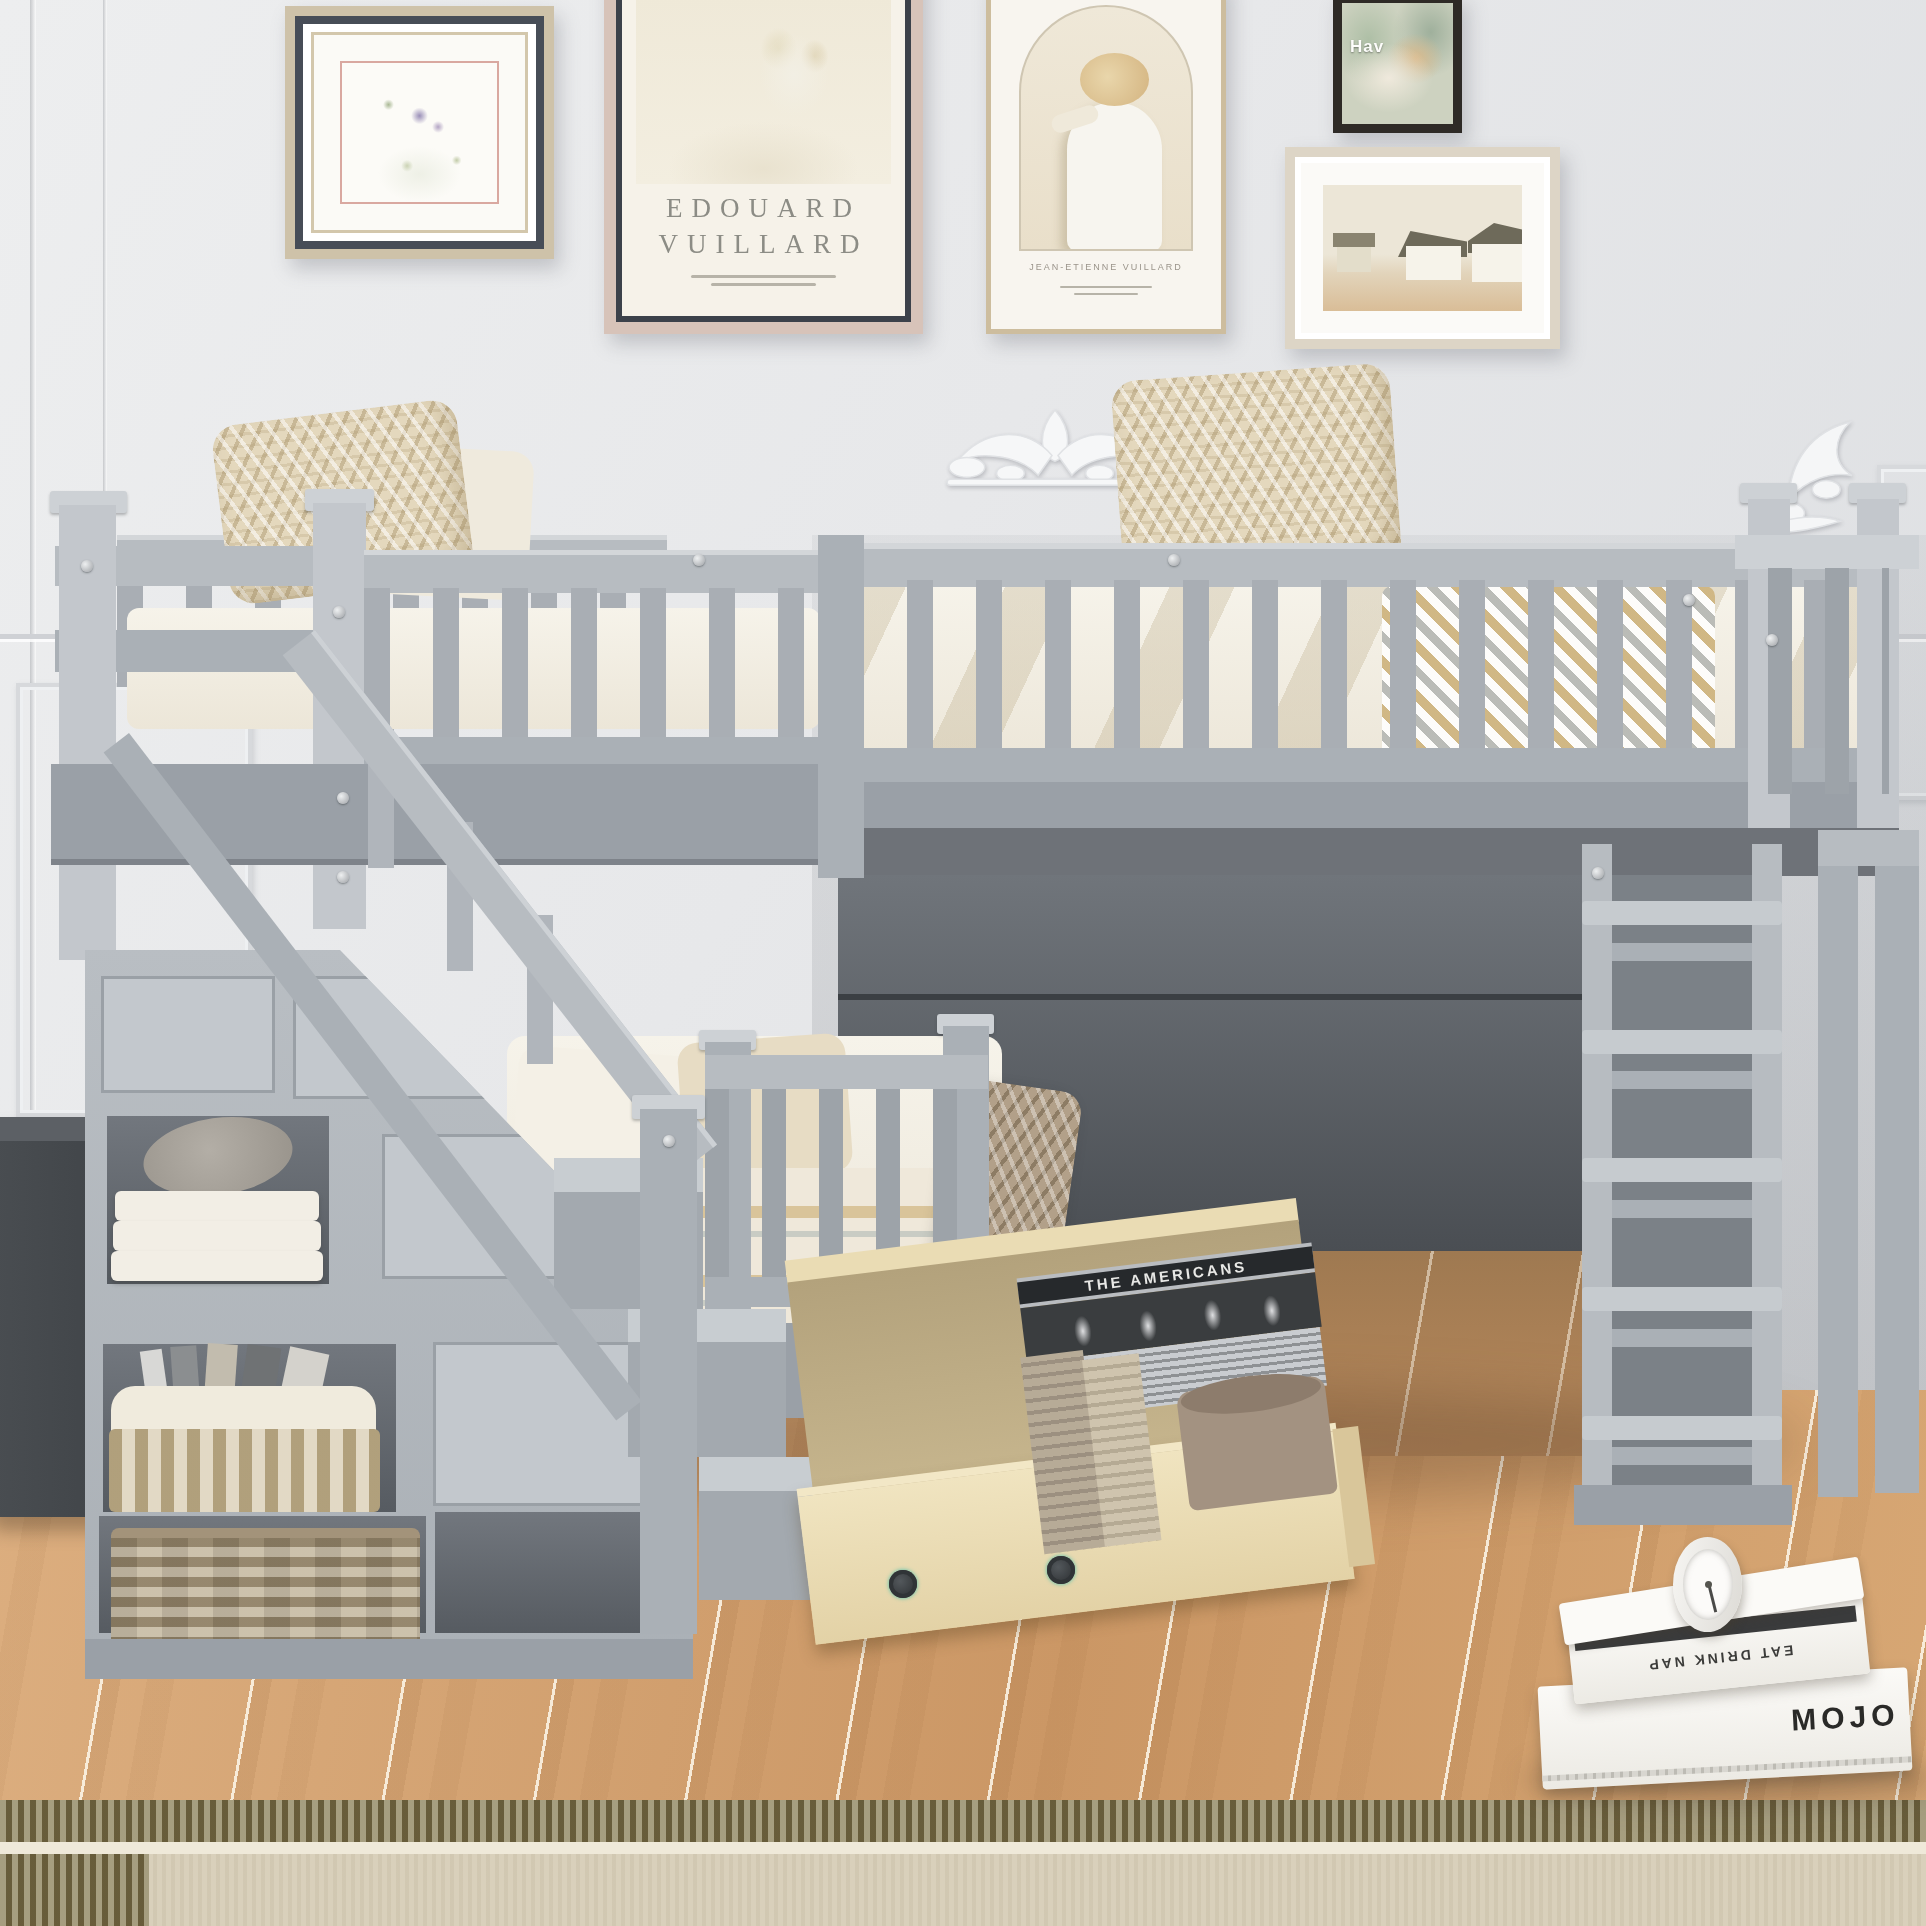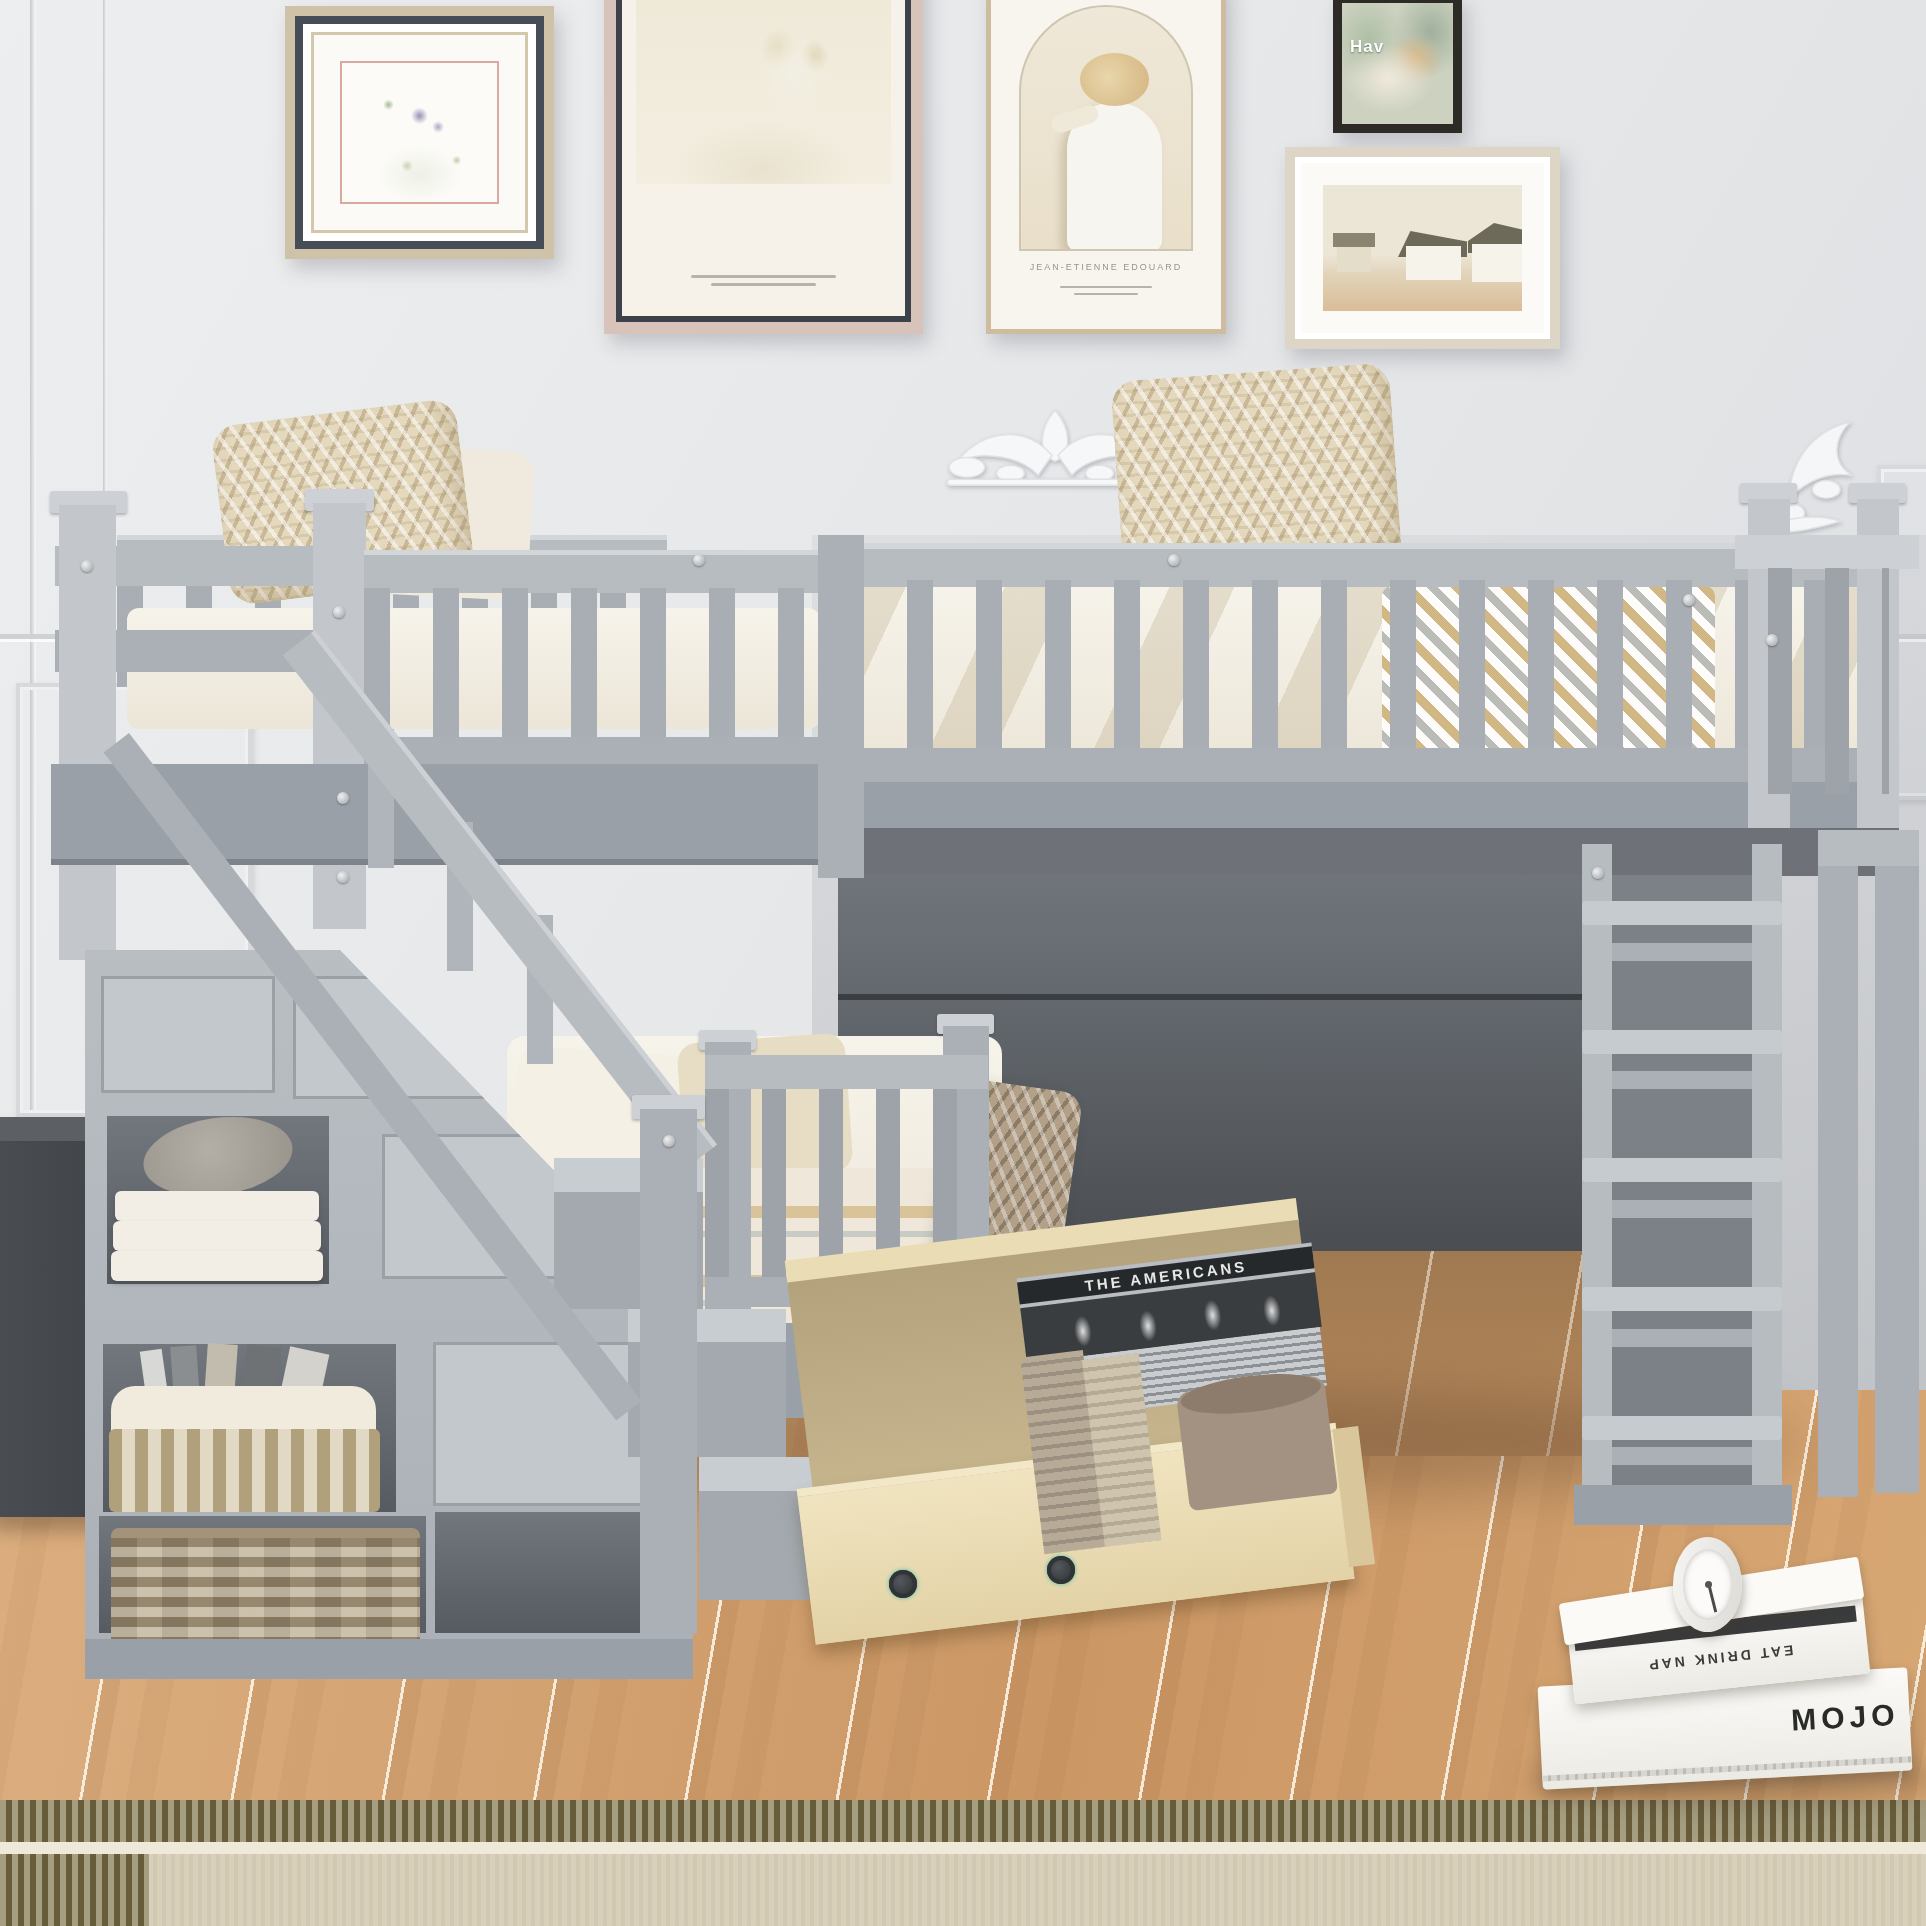--- a/index.html
+++ b/index.html
@@ -141,32 +141,36 @@
     <div class="fa-in">
       <div class="fa-mat">
         <div class="fa-art"></div>
       </div>
     </div>
   </div>
 
   <div class="abs frame fb" style="left:604px;top:-34px;width:319px;height:368px">
     <div class="fb-in">
       <div class="fb-art"></div>
+      <div class="fb-text">
+        <div>EDOUARD</div>
+        <div>VUILLARD</div>
+      </div>
       <div class="abs cap-bar" style="left:69px;right:69px;top:291px"></div>
       <div class="abs cap-bar" style="left:89px;right:89px;top:299px"></div>
     </div>
   </div>
 
   <div class="abs frame fc" style="left:986px;top:-22px;width:240px;height:356px">
     <div class="fc-arch">
       <div class="abs" style="left:46px;top:95px;width:95px;height:149px;border-radius:48px 48px 10px 10px;background:#f7f5ef;box-shadow:-6px 4px 10px rgba(150,135,100,.35)"></div>
       <div class="abs" style="left:59px;top:46px;width:69px;height:53px;border-radius:50%;background:radial-gradient(circle at 40% 45%,#e9d6ab,#d3b37f)"></div>
       <div class="abs" style="left:30px;top:103px;width:48px;height:18px;border-radius:9px;background:#efe9da;transform:rotate(-18deg)"></div>
     </div>
-    <div class="fc-cap">JEAN-ETIENNE EDOUARD</div>
+    <div class="fc-cap">JEAN-ETIENNE VUILLARD</div>
     <div class="abs cap-bar" style="left:69px;right:69px;top:303px;height:2px"></div>
     <div class="abs cap-bar" style="left:83px;right:83px;top:310px;height:2px"></div>
   </div>
 
   <div class="abs frame fd" style="left:1333px;top:-6px;width:129px;height:139px">
     <div class="fd-txt">Hav</div>
   </div>
 
   <div class="abs frame fe" style="left:1285px;top:147px;width:275px;height:202px">
     <div class="fe-mat">

